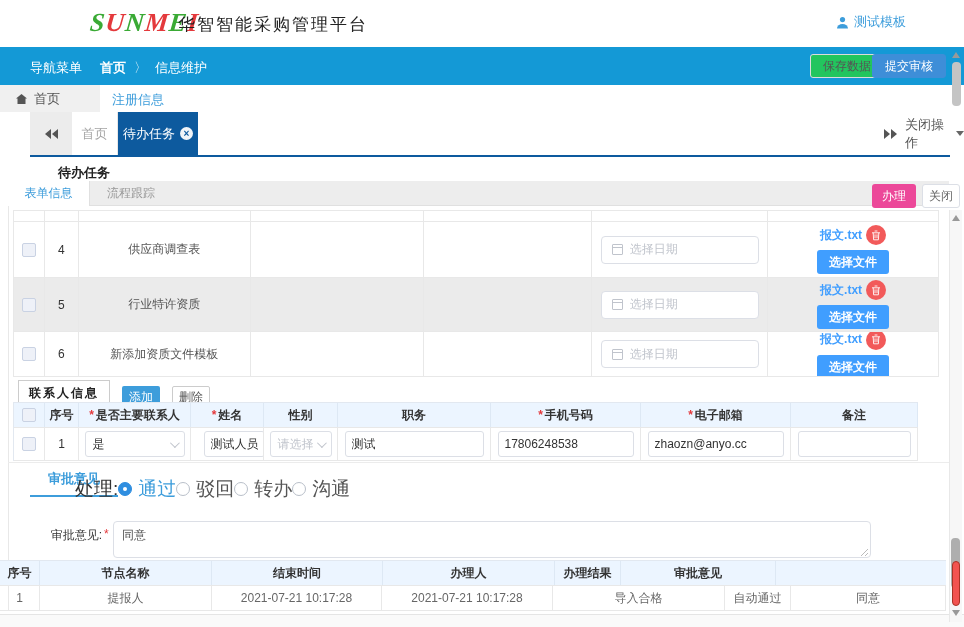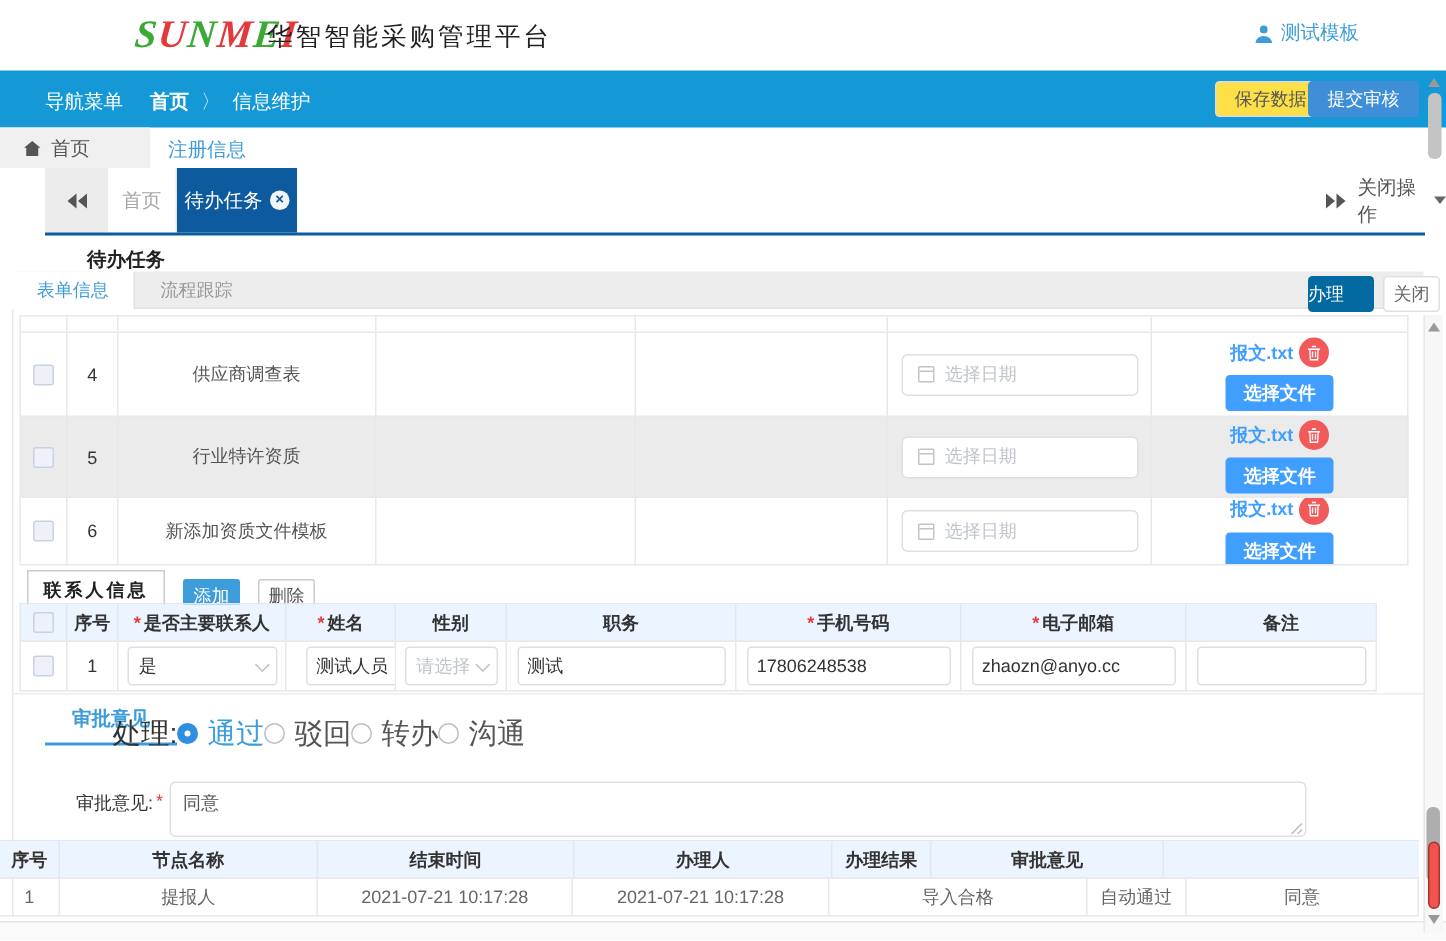--- a/index.html
+++ b/index.html
@@ -16,21 +16,21 @@
   #apptitle { left:178px; top:13px; font-size:17px; color:#222; letter-spacing:2px; }
   #userbox { top:13px; right:58px; display:flex; align-items:center; gap:5px; color:#3d9ddb; font-size:13px; cursor:pointer; }
 
   
   #nav { left:0; top:47px; width:964px; height:38px; background:#1499d6; color:#fff; }
   #nav-menu { left:30px; top:12px; font-size:13px; }
   #crumb { left:100px; top:12px; font-size:13px; display:flex; gap:8px; align-items:center; }
   #crumb .b { font-weight:bold; }
   #crumb .sep { opacity:.8; }
   .nav-btn { top:7px; height:24px; padding:0 12px; font-size:12px; border-radius:3px; line-height:22px; cursor:pointer; }
-  #btn-save { right:80px; background:#fde047; border:1px solid #dcdcdc; color:#555; }
+  #btn-save { right:80px; background:#22c55e; border:1px solid #dcdcdc; color:#555; }
   #btn-submit { right:18px; background:#3e8ed8; border:1px solid #3e8ed8; color:#fff; }
 
   
   #side { left:0; top:85px; width:100px; height:27px; background:#f0f0f0; display:flex; align-items:center; gap:7px; padding-left:16px; color:#555; font-size:13px; }
   #pg-heading { left:112px; top:91px; color:#3d9ddb; font-size:13px; cursor:pointer; }
 
   
   #tabbar { left:0; top:112px; width:964px; height:43px; background:#fff; }
   #tb-left { left:30px; top:0; width:42px; height:43px; background:#ececec; display:flex; align-items:center; justify-content:center; gap:1px; cursor:pointer; }
   .tri-l { width:0; height:0; border-top:5px solid transparent; border-bottom:5px solid transparent; border-right:6px solid #555; }
@@ -42,21 +42,21 @@
   #closeops { left:905px; top:0; height:43px; display:flex; align-items:center; gap:5px; color:#555; font-size:13px; cursor:pointer; }
   .caret { width:0; height:0; border-left:4px solid transparent; border-right:4px solid transparent; border-top:5px solid #666; }
   #tab-underline { left:30px; top:155px; width:920px; height:2px; background:#0d5a9e; }
 
   
   #panel-title { left:58px; top:164px; font-size:13px; font-weight:bold; color:#222; }
   #formtabs { left:8px; top:181px; width:941px; height:25px; background:#ededed; border-bottom:1px solid #e0e0e0; display:flex; }
   .ftab { width:82px; height:25px; display:flex; align-items:center; justify-content:center; font-size:12px; cursor:pointer; }
   .ftab.on { background:#fff; color:#3d9ddb; border-right:1px solid #e0e0e0; }
   .ftab.off { color:#999; }
-  #btn-handle { left:872px; top:184px; width:44px; height:24px; background:#0369a1; color:#fff; border-radius:3px; text-align:left; line-height:24px; cursor:pointer; }
+  #btn-handle { left:872px; top:184px; width:44px; height:24px; background:#ec4899; color:#fff; border-radius:3px; text-align:center; line-height:24px; cursor:pointer; }
   #btn-close { left:922px; top:184px; width:38px; height:24px; background:#fff; color:#666; border:1px solid #dcdfe6; border-radius:3px; text-align:center; line-height:22px; cursor:pointer; }
   #panel-lborder { left:8px; top:206px; width:1px; height:405px; background:#e8e8e8; }
 
   
   .trow { display:flex; border-bottom:1px solid #e8e8e8; }
   .cell { border-right:1px solid #e8e8e8; display:flex; align-items:center; justify-content:center; overflow:hidden; }
   .chk { width:14px; height:14px; background:#eef1f8; border:1px solid #c9d2e3; border-radius:2px; cursor:pointer; }
 
   
   #qtable { left:13px; top:210px; width:926px; border-left:1px solid #e8e8e8; border-top:1px solid #e8e8e8; }

